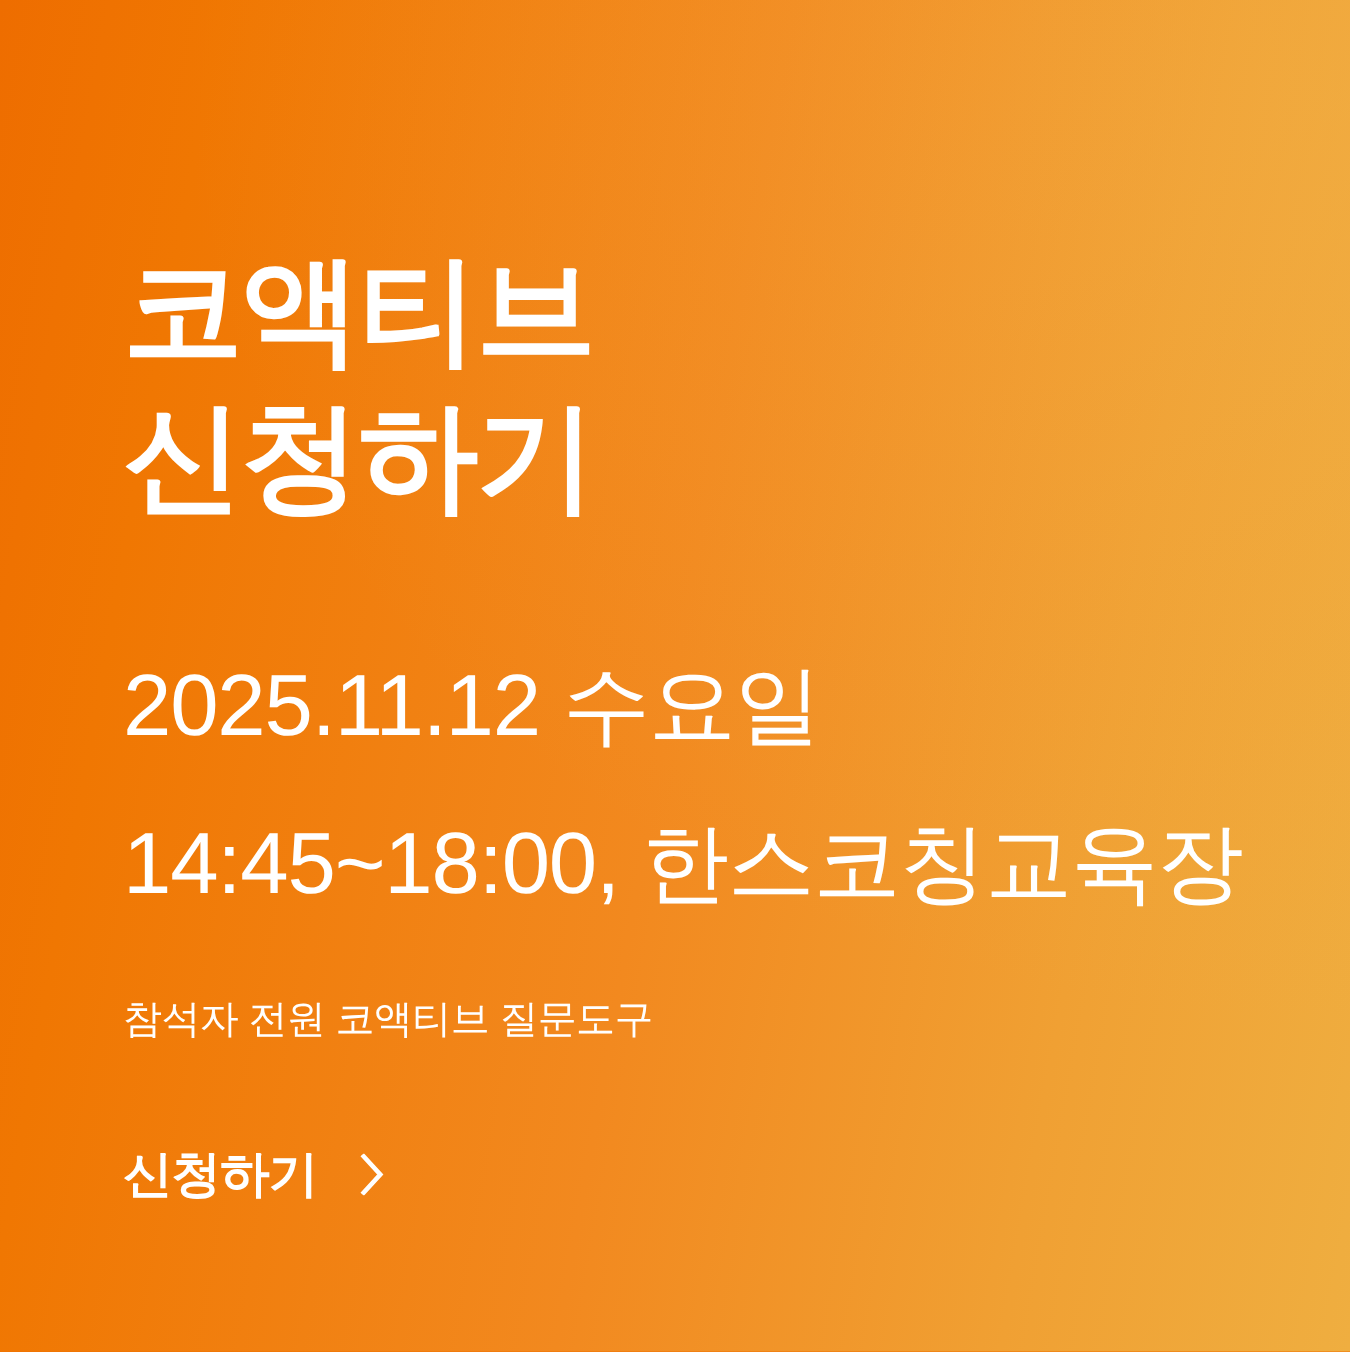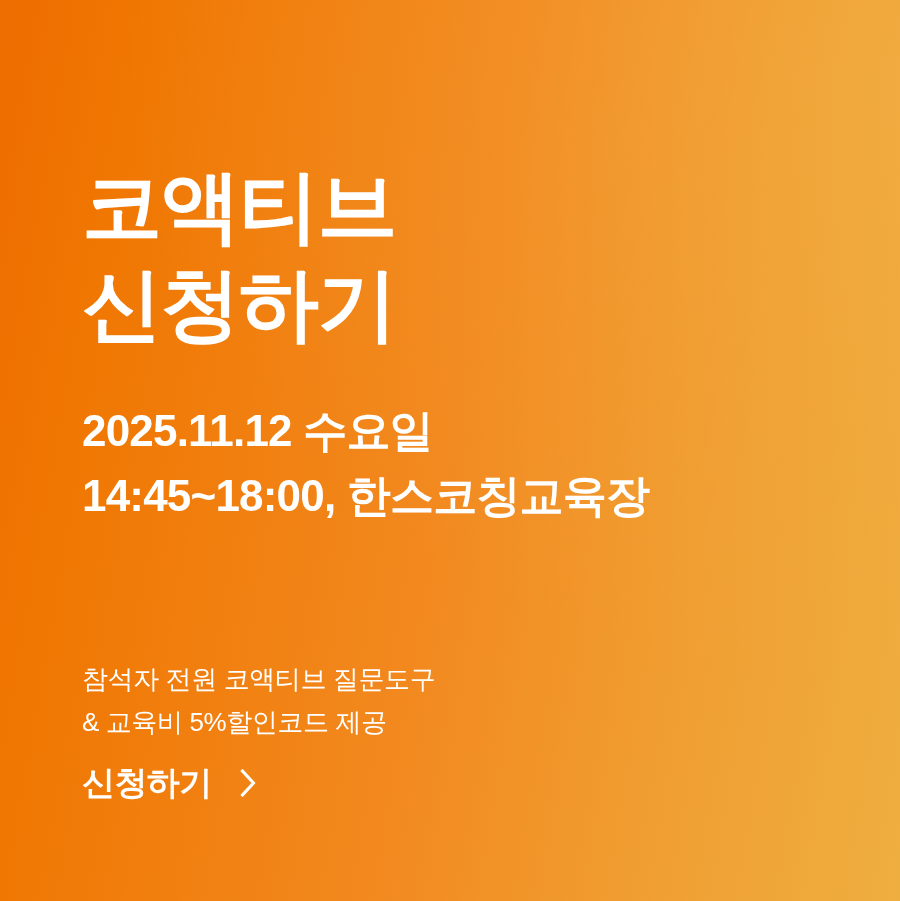--- a/index.html
+++ b/index.html
@@ -75,25 +75,26 @@
   
   .schedule-block {
     position: absolute;
     top: 398px;
     left: 0;
   }
 
   .schedule-line {
     display: block;
     color: #FFFFFF;
-    font-size: 44px;
-    font-weight: 700;
+    font-size: 58px;
+    font-weight: 400;
     line-height: 65px;
     letter-spacing: -0.8px;
     white-space: nowrap;
+    margin-top: 40px;
   }
 
   
   .benefits-block {
     position: absolute;
     top: 658px;
     left: 0;
   }
 
   .benefits-line {
@@ -151,21 +152,20 @@
       <span class="title-line">신청하기</span>
     </div>
 
     <div class="schedule-block">
       <span class="schedule-line">2025.11.12 수요일</span>
       <span class="schedule-line">14:45~18:00, 한스코칭교육장</span>
     </div>
 
     <div class="benefits-block">
       <span class="benefits-line">참석자 전원 코액티브 질문도구</span>
-      <span class="benefits-line">&amp; 교육비 5%할인코드 제공</span>
     </div>
 
     <a class="cta" href="#">
       <span class="cta-label">신청하기</span>
       <span class="cta-chevron">
         <svg viewBox="0 0 17 28" width="17" height="28" aria-hidden="true">
           <path d="M2.5 2 L13.5 14 L2.5 26" fill="none" stroke="#FFFFFF" stroke-width="3.1" stroke-linecap="square" stroke-linejoin="miter"></path>
         </svg>
       </span>
     </a>

